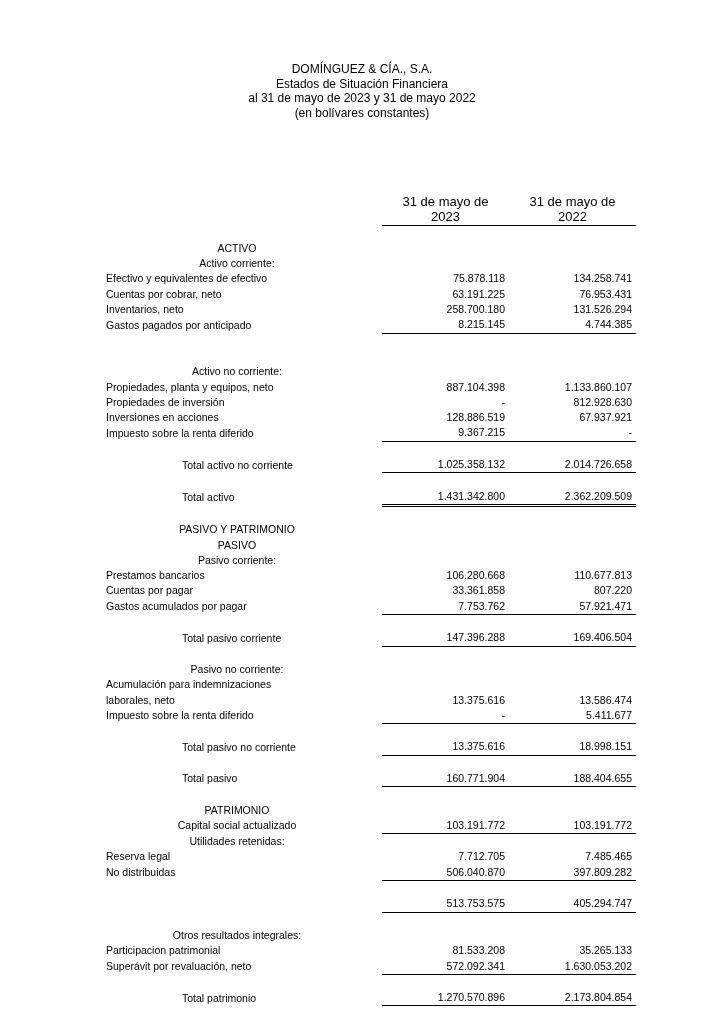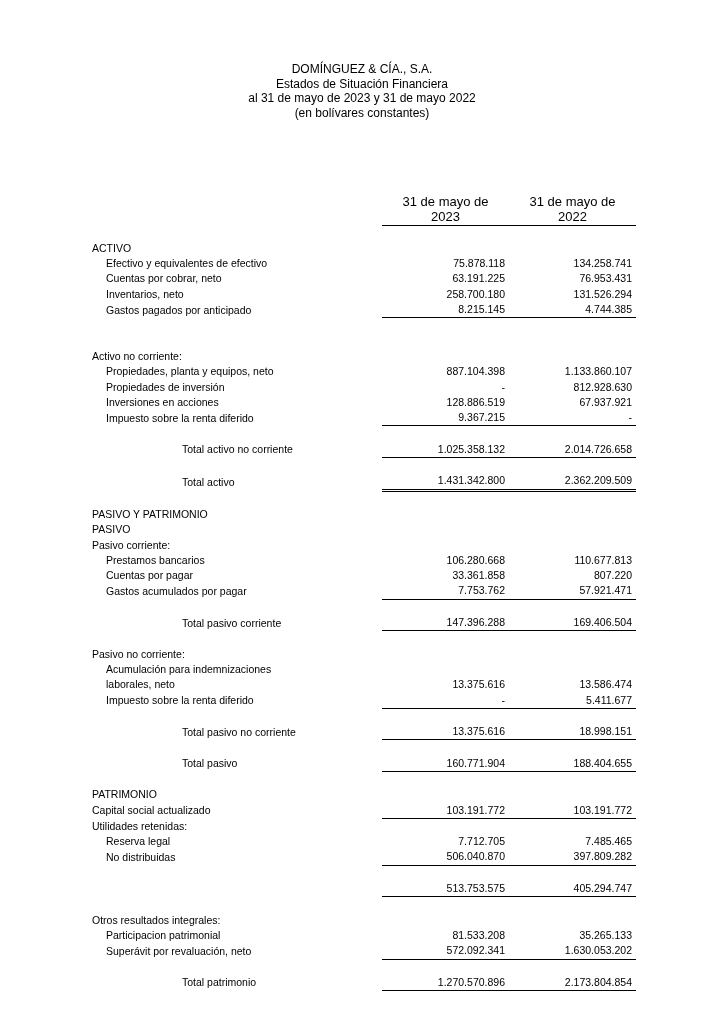--- a/index.html
+++ b/index.html
@@ -44,21 +44,21 @@
   table.fs td {
     padding: 0;
     vertical-align: bottom;
     line-height: 15.3px;
     height: 15.3px;
   }
   .c-label { width: 290px; }
   .c-num   { width: 127px; text-align: right; padding-right: 4px !important; }
   .c-gap   { width: 0px; }
 
-  .indent0 { padding-left: 0px !important; }
+  .indent0 { padding-left: 0px !important; text-align: center; }
   .indent1 { padding-left: 14px !important; }
   .indent2 { padding-left: 90px !important; }
 
   .spacer td { height: 11px; line-height: 11px; }
 
   .coltitle {
     text-align: center;
     font-size: 13px;
     line-height: 14px;
   }
@@ -106,20 +106,26 @@
     <tr class="spacer">
           <td colspan="4">&nbsp;</td>
         </tr>
         <tr>
           <td class="indent0">ACTIVO</td>
           <td class="num"></td>
           <td></td>
           <td class="num"></td>
         </tr>
         <tr>
+          <td class="indent0">Activo corriente:</td>
+          <td class="num"></td>
+          <td></td>
+          <td class="num"></td>
+        </tr>
+        <tr>
           <td class="indent1">Efectivo y equivalentes de efectivo</td>
           <td class="num">75.878.118</td>
           <td></td>
           <td class="num">134.258.741</td>
         </tr>
         <tr>
           <td class="indent1">Cuentas por cobrar, neto</td>
           <td class="num">63.191.225</td>
           <td></td>
           <td class="num">76.953.431</td>

